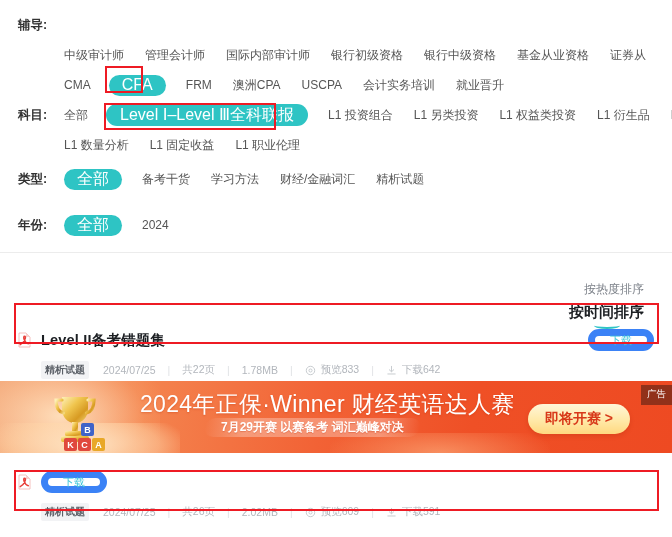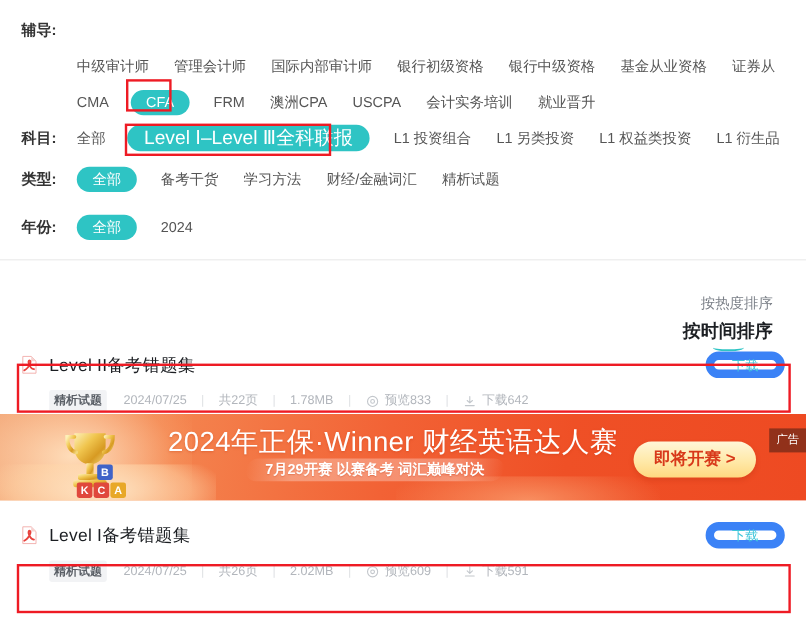--- a/index.html
+++ b/index.html
@@ -39,21 +39,21 @@
   .filter-item.tight { margin-right: 18px; }
   .pill {
     display: inline-flex;
     align-items: center;
     justify-content: center;
     background: #2ec4c4;
     color: #ffffff;
     border-radius: 20px;
     height: 21px;
     padding: 0 13px;
-    font-size: 12px;
+    font-size: 16px;
     margin-right: 20px;
     cursor: pointer;
   }
   .pill.wide { padding: 0 14px; height: 22px; font-size: 16px; }
 
   
   .redbox {
     position: absolute;
     border: 2px solid #ee1b24;
     pointer-events: none;
@@ -102,21 +102,21 @@
     height: 38px;
   }
   .pdf-icon {
     width: 13px; height: 16px;
     flex: 0 0 13px;
     position: relative;
     margin-right: 10px;
   }
   .result-title {
     font-size: 14.5px;
-    font-weight: normal;
+    font-weight: bold;
     color: #1c1f23;
     letter-spacing: 0.2px;
     flex: 1;
   }
   .dl-btn {
     border: 7px solid #3b82f6;
     color: #3fc6da;
     background: #fff;
     border-radius: 16px;
     font-size: 11px;
@@ -195,21 +195,21 @@
     position:absolute; right:42px; top:23px;
     background: linear-gradient(180deg,#fff6d8 0%,#ffe9a8 55%,#ffd880 100%);
     color:#d8391a; font-size:14px; font-weight:bold;
     border-radius: 18px;
     padding: 6px 17px;
     box-shadow: 0 2px 4px rgba(170,40,10,0.25);
     white-space:nowrap;
     cursor:pointer;
   }
   .ad-flag {
-    position:absolute; right:0; top:12px;
+    position:absolute; right:0; top:4px;
     background: rgba(70,30,20,0.55);
     color:#fff; font-size:9.5px;
     padding: 3px 6px 4px 6px;
   }
 </style>
 </head>
 <body>
 
 <div id="root">
 
@@ -251,33 +251,41 @@
         <span class="filter-item tight">全部</span>
         <span class="pill wide">Level Ⅰ–Level Ⅲ全科联报</span>
         <span class="filter-item">L1 投资组合</span>
         <span class="filter-item">L1 另类投资</span>
         <span class="filter-item">L1 权益类投资</span>
         <span class="filter-item">L1 衍生品</span>
         <span class="filter-item">L1 公</span>
       </div>
     </div>
 
+    <div class="filter-row">
+      <div class="filter-label"></div>
+      <div class="filter-items">
+        <span class="filter-item">L1 数量分析</span>
+        <span class="filter-item">L1 固定收益</span>
+        <span class="filter-item">L1 职业伦理</span>
+      </div>
+    </div>
 
     <div class="filter-row" style="margin-top:4px;">
       <div class="filter-label">类型:</div>
       <div class="filter-items">
         <span class="pill">全部</span>
         <span class="filter-item">备考干货</span>
         <span class="filter-item">学习方法</span>
         <span class="filter-item">财经/金融词汇</span>
         <span class="filter-item">精析试题</span>
       </div>
     </div>
 
-    <div class="filter-row" style="margin-top:10px;">
+    <div class="filter-row" style="margin-top:16px;">
       <div class="filter-label">年份:</div>
       <div class="filter-items">
         <span class="pill">全部</span>
         <span class="filter-item">2024</span>
       </div>
     </div>
 
     <div class="divider"></div>
   </div>
 
@@ -369,21 +377,20 @@
 
   <div class="result-item" style="margin-top:10px;">
     <div class="result-head">
       <span class="pdf-icon">
         <svg width="13" height="16" viewBox="0 0 13 16">
           <path d="M1 1h7l4 4v10H1z" fill="#ffffff" stroke="#f2b0ad" stroke-width="0.8"></path>
           <path d="M8 1l4 4H8z" fill="#f7d2d0"></path>
           <path d="M2.2 12.6c2.2-1.1 4.1-3.5 5-5.9.5-1.3.2-2.4-.6-2.4-.9 0-1.1 1.3-.5 3 .8 2.3 2.5 4 4.2 4.4" fill="none" stroke="#e8413c" stroke-width="1.5" stroke-linecap="round"></path>
         </svg>
       </span>
-      <span class="result-title">Level I备考错题集</span>
       <span class="dl-btn">下载</span>
     </div>
     <div class="result-meta">
       <span class="meta-tag">精析试题</span>
       <span class="meta-val">2024/07/25</span>
       <span class="meta-sep">|</span>
       <span class="meta-val">共26页</span>
       <span class="meta-sep">|</span>
       <span class="meta-val">2.02MB</span>
       <span class="meta-sep">|</span>

